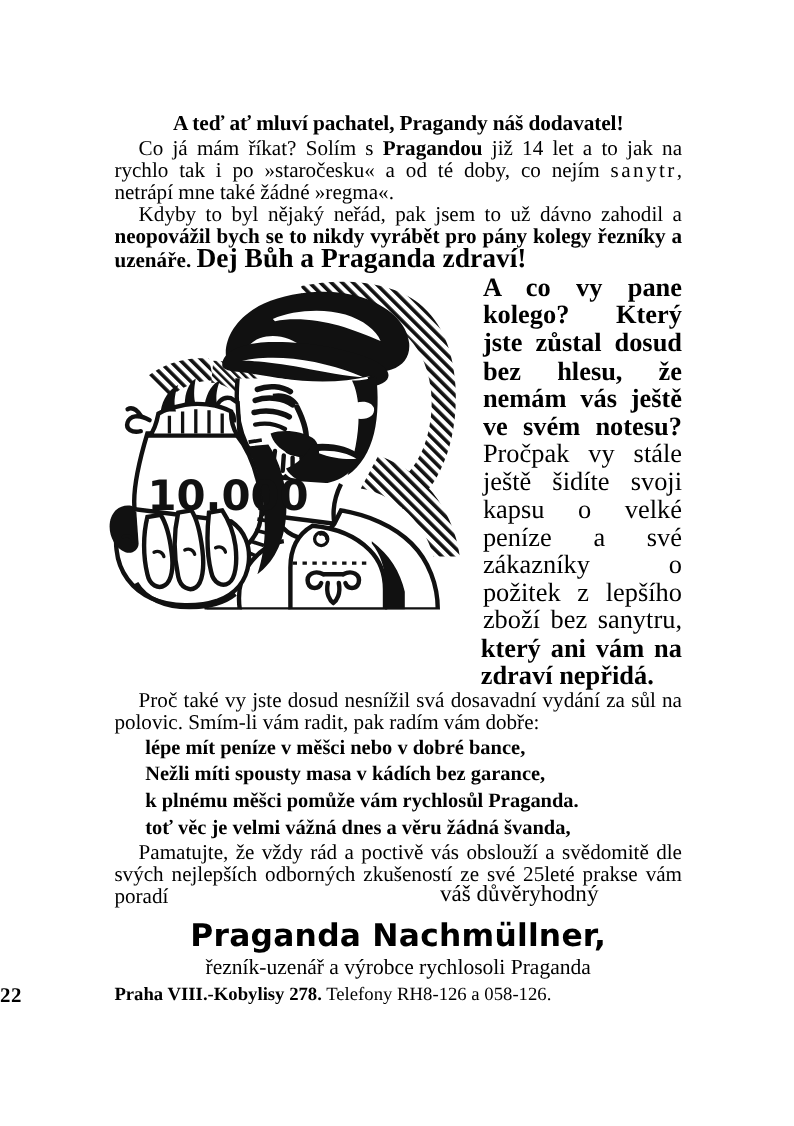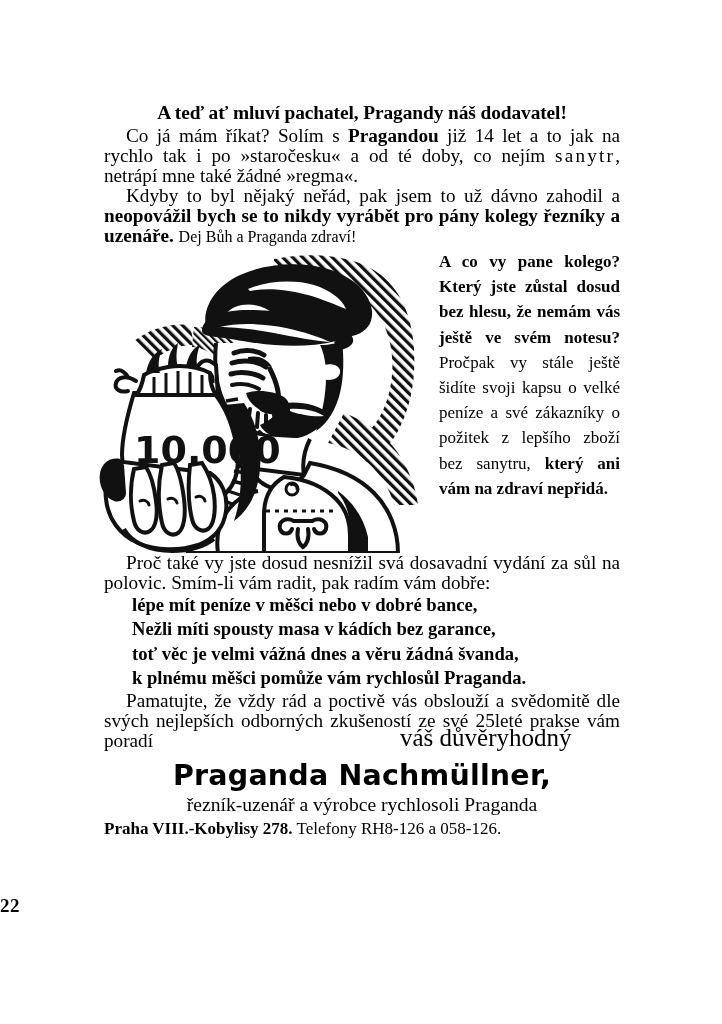--- a/index.html
+++ b/index.html
@@ -45,43 +45,43 @@
     font-size: 19.4px;
     line-height: 25px;
     font-weight: bold;
     text-align: center;
     margin: 0 0 1px 0;
     letter-spacing: -0.1px;
   }
 
   b, .b { font-weight: bold; }
   .bigbold {
-    font-weight: normal;
-    font-size: 16px;
+    font-weight: bold;
+    font-size: 25px;
   }
   .spaced { letter-spacing: 2.2px; }
 
   
   .figure-wrap {
     position: relative;
     margin-top: 2px;
   }
   .illo {
     float: left;
     width: 335px;
     height: 300px;
     margin: 4px 6px 0 -6px;
     shape-margin: 4px;
   }
   .illo svg { display: block; width: 100%; height: 100%; }
 
   .sidecol {
     margin-left: 333px;
     width: 183px;
-    font-size: 17px;
+    font-size: 24px;
     line-height: 25.2px;
     text-align: justify;
     text-justify: inter-word;
   }
   .sidecol .lead { text-indent: 20px; }
 
   .clearer { clear: both; height: 0; overflow: hidden; }
 
   
   .verse {
@@ -90,21 +90,21 @@
     font-weight: bold;
     font-size: 18.6px;
     line-height: 24.4px;
     text-align: left;
     white-space: nowrap;
   }
   .trusted {
     display: block;
     margin-left: 296px;
     margin-top: -25.2px;
-    font-size: 25px;
+    font-size: 21px;
     line-height: 25.2px;
   }
 
   .sign-name {
     font-family: "DejaVu Sans", "Liberation Sans", sans-serif;
     font-weight: bold;
     font-size: 28.5px;
     line-height: 34px;
     text-align: center;
     letter-spacing: 0.2px;
@@ -311,22 +311,22 @@
       </div>
 
       <div class="clearer"></div>
     </div>
 
     <p class="para indent">Proč také vy jste dosud nesnížil svá dosavadní vydání za sůl na polovic. Smím-li vám radit, pak radím vám dobře:</p>
 
     <div>
       <div class="verse">lépe mít peníze v měšci nebo v dobré bance,</div>
       <div class="verse">Nežli míti spousty masa v kádích bez garance,</div>
+      <div class="verse">k plnému měšci pomůže vám rychlosůl Praganda.</div>
       <div class="verse">toť věc je velmi vážná dnes a věru žádná švanda,</div>
-      <div class="verse">k plnému měšci pomůže vám rychlosůl Praganda.</div>
     </div>
 
     <p class="para indent">Pamatujte, že vždy rád a poctivě vás obslouží a svědomitě dle svých nejlepších odborných zkušeností ze své 25leté prakse vám poradí</p>
     <span class="trusted">váš důvěryhodný</span>
 
     <div>
       <div class="sign-name">Praganda Nachmüllner,</div>
       <div class="sign-role">řezník-uzenář a výrobce rychlosoli Praganda</div>
       <div class="sign-addr"><b>Praha VIII.-Kobylisy 278.</b><span> Telefony RH8-126 a 058-126.</span></div>
     </div>

